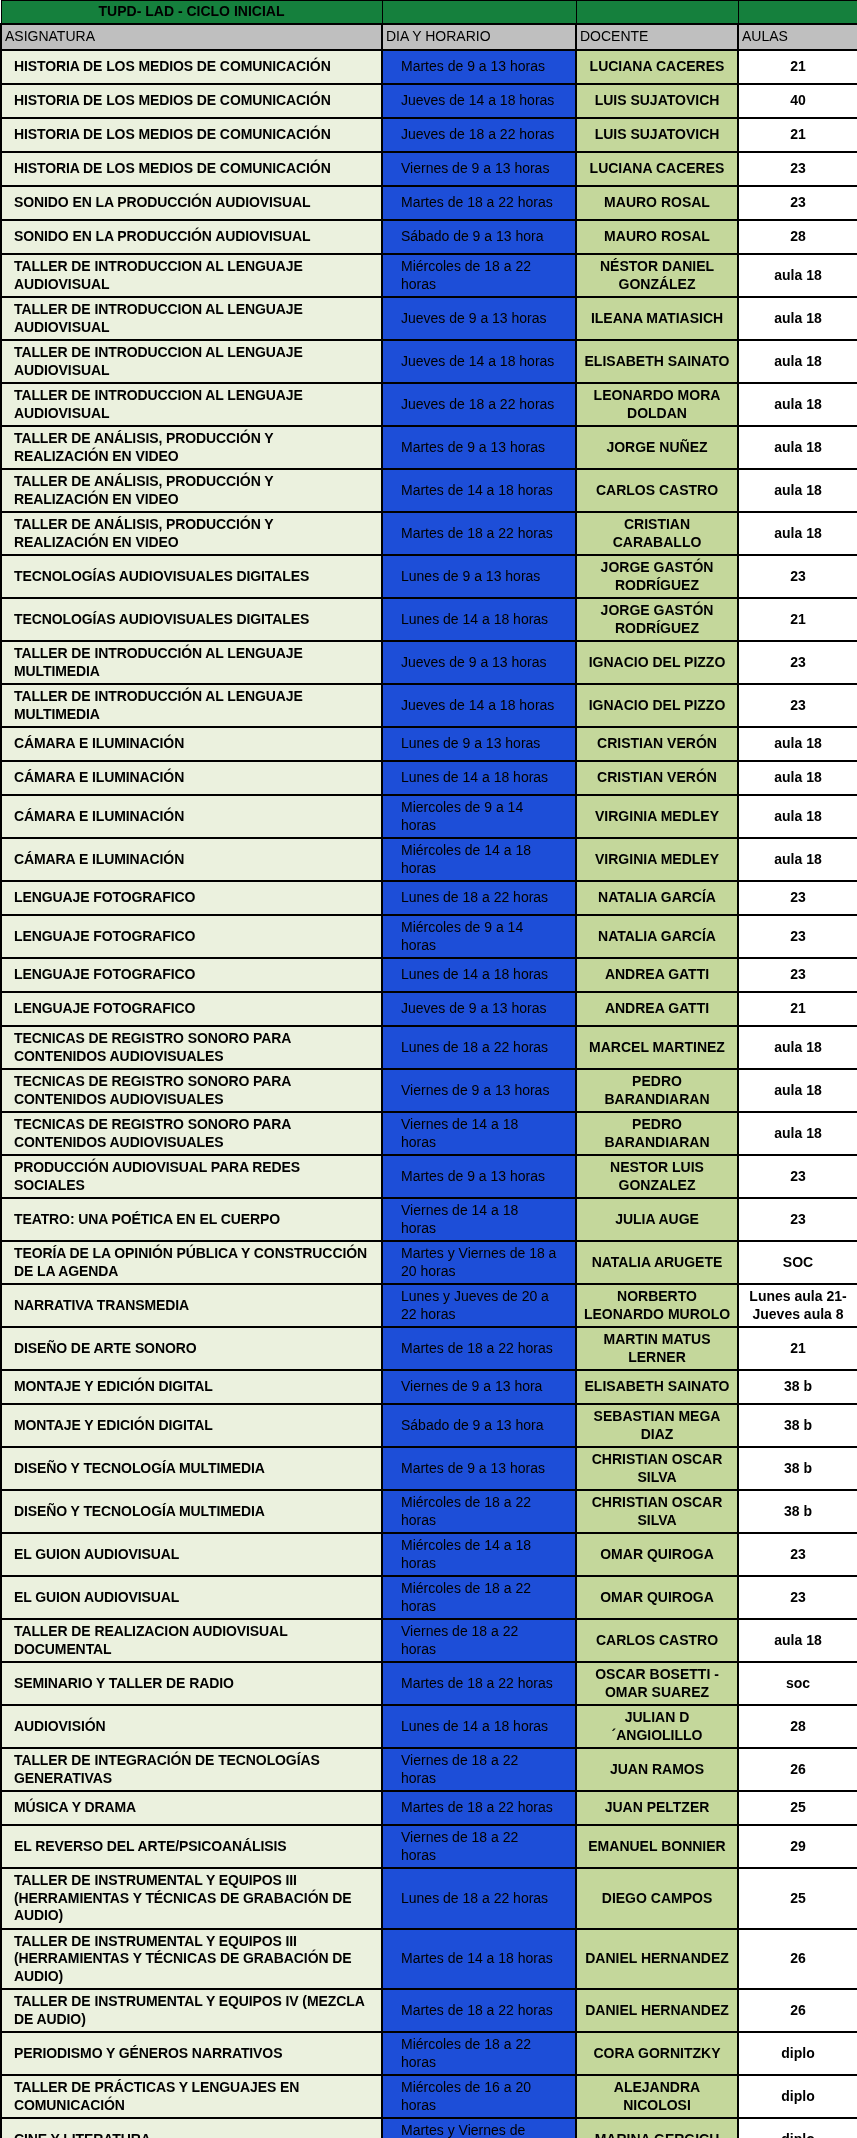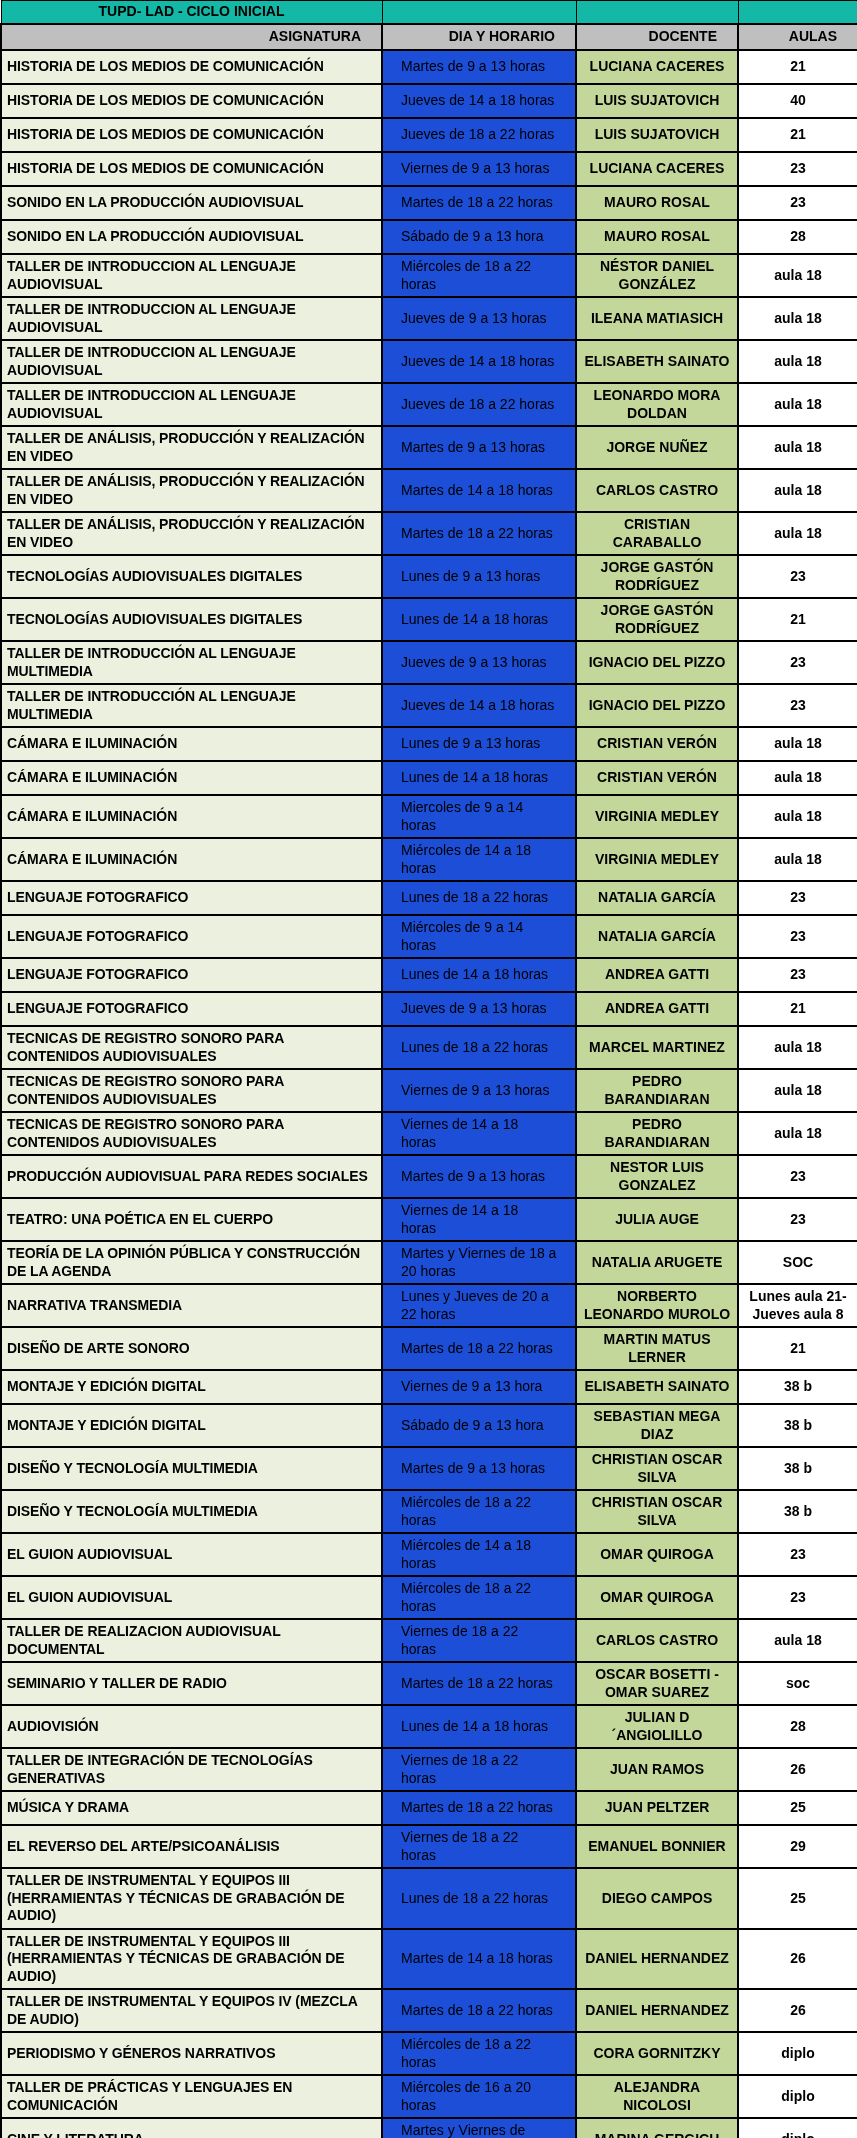--- a/index.html
+++ b/index.html
@@ -25,49 +25,49 @@
   td, th {
     vertical-align: middle;
     line-height: 1.25;
     font-size: 14px;
     word-wrap: break-word;
   }
 
   
   tr.title-row td {
     border: 1px solid var(--border-color);
-    background: #14b8a6;
+    background: #15803d;
     height: 20px;
     padding: 1px 1px;
   }
   td.title-cell {
     font-weight: bold;
     text-align: center;
   }
 
   
   tr.head-row th {
     border: 2px solid var(--border-color);
     background: var(--header-bg);
-    font-weight: bold;
-    text-align: right;
-    padding: 2px 20px;
+    font-weight: normal;
+    text-align: left;
+    padding: 2px 3px;
     height: 20px;
   }
 
   
   tbody td {
     border: 2px solid var(--border-color);
     height: 26px;
   }
   td.cell-asig {
     background: var(--asig-bg);
     font-weight: bold;
     text-align: left;
-    padding: 3px 5px;
+    padding: 3px 12px;
     letter-spacing: -0.1px;
   }
   td.cell-dia {
     background: #1d4ed8;
     font-weight: normal;
     text-align: left;
     padding: 3px 18px;
   }
   td.cell-doc {
     background: var(--doc-bg);

